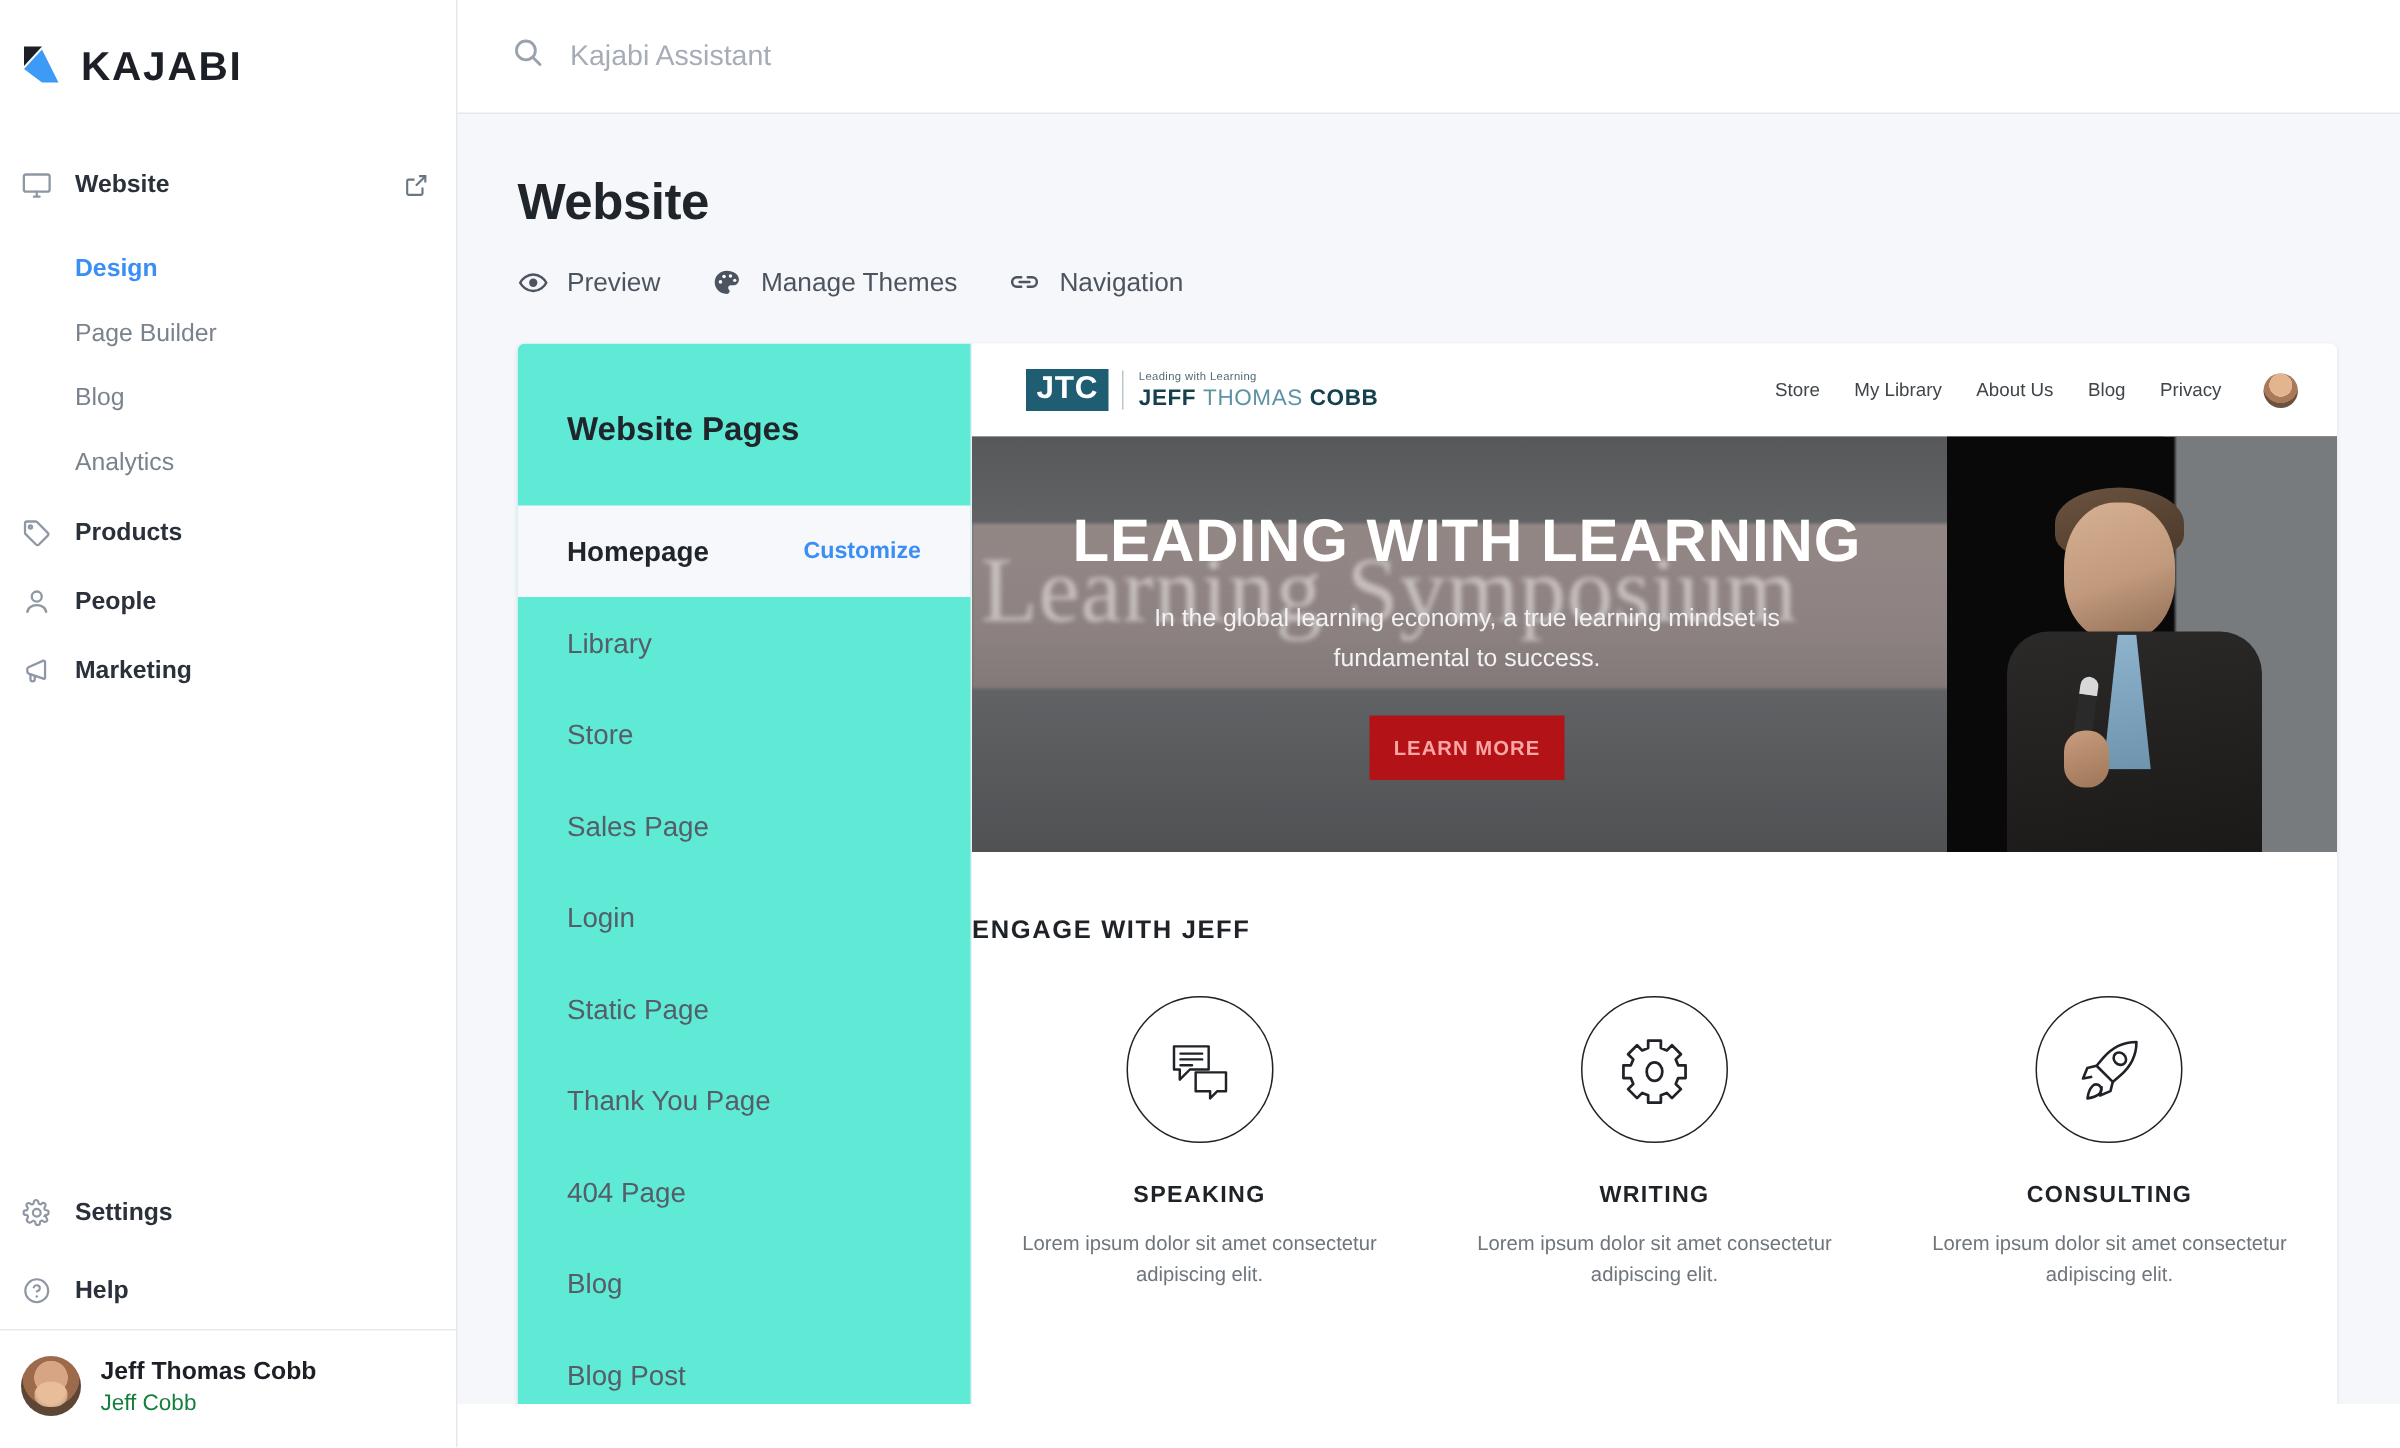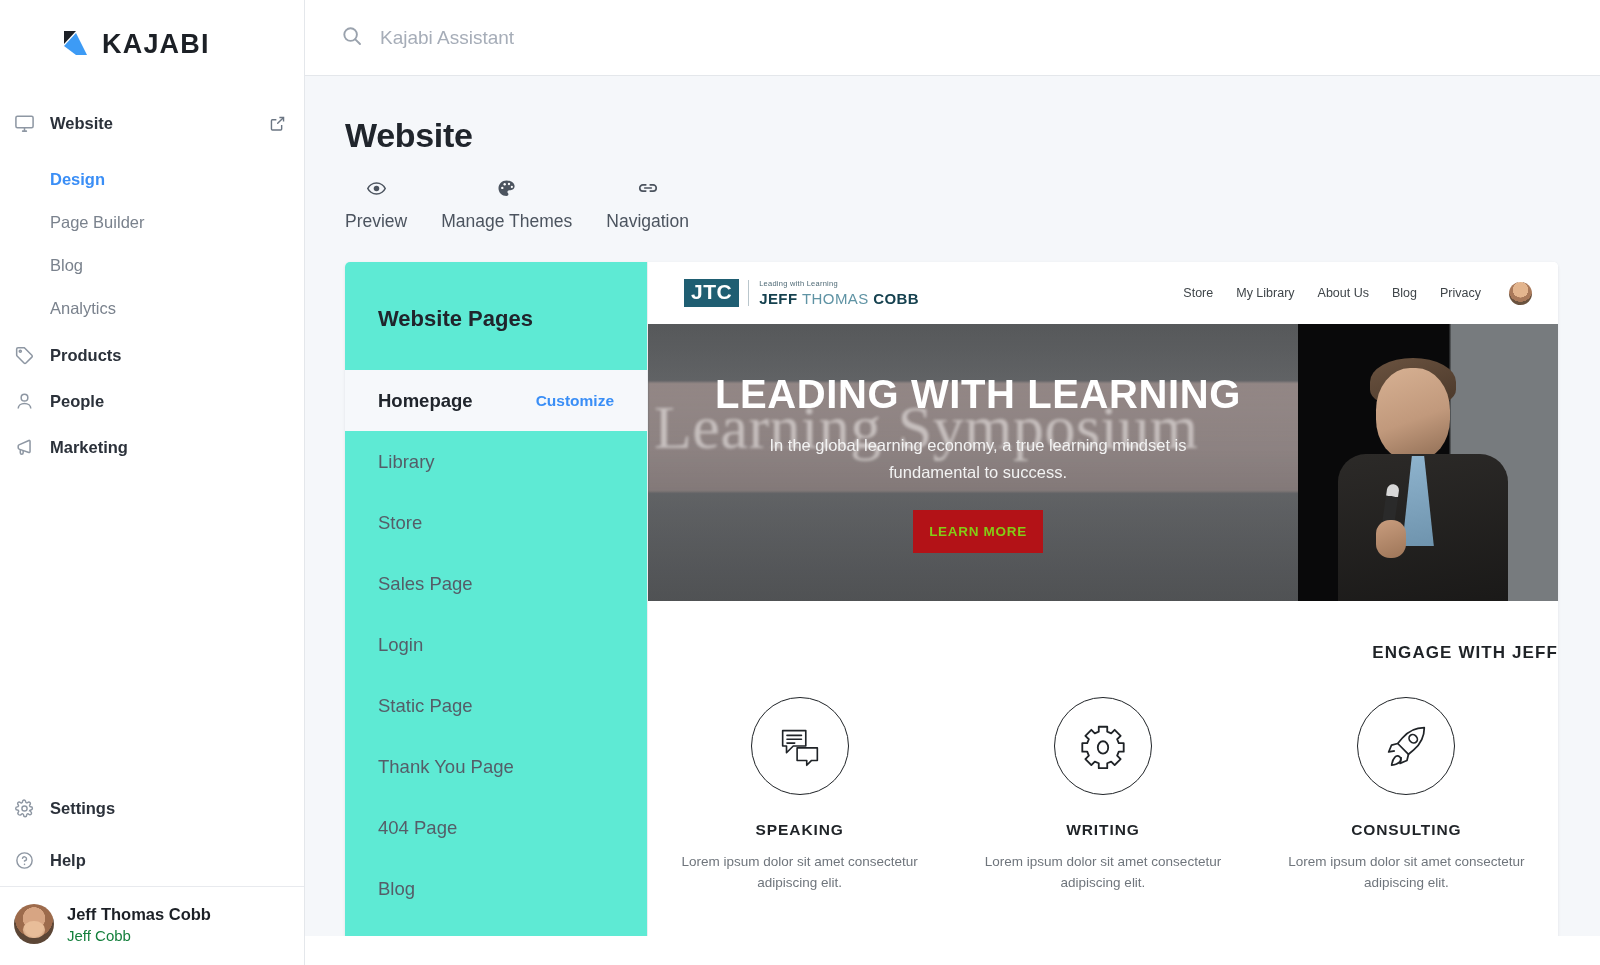--- a/index.html
+++ b/index.html
@@ -13,21 +13,21 @@
 
   
   .sidebar {
     width: 305px; height: 965px;
     background: #ffffff;
     border-right: 1px solid #e4e7eb;
     display: flex; flex-direction: column;
     flex: 0 0 305px;
     position: relative;
   }
-  .brand { display: flex; align-items: center; gap: 10px; padding: 18px 0 0 14px; height: 70px; margin-left: 48px; }
+  .brand { display: flex; align-items: center; gap: 10px; padding: 18px 0 0 14px; height: 70px; }
   .brand-mark { width: 30px; height: 30px; position: relative; flex: 0 0 30px; }
   .brand-name { font-size: 27px; font-weight: 700; letter-spacing: 1.2px; color: #1c2026; }
 
   .nav { padding-top: 30px; }
   .nav-row {
     display: flex; align-items: center;
     height: 46px; padding: 0 18px 0 14px;
     cursor: pointer; position: relative;
   }
   .nav-ico { width: 26px; flex: 0 0 26px; display: flex; align-items: center; color: #8e97a3; }
@@ -77,21 +77,21 @@
   .search-input {
     border: none; outline: none; background: transparent;
     font-size: 19px; color: #2b313a; font-family: "Liberation Sans", sans-serif;
     width: 600px;
   }
   .search-input::placeholder { color: #a6adb8; }
 
   .content { flex: 1; padding: 40px 0 0 40px; overflow: hidden; }
   .page-title { font-size: 34px; font-weight: 700; color: #20252c; letter-spacing: -0.3px; }
   .actions { display: flex; align-items: center; gap: 34px; margin-top: 22px; }
-  .action { display: flex; align-items: center; gap: 12px; cursor: pointer; flex-direction: column; }
+  .action { display: flex; align-items: center; gap: 12px; cursor: pointer; }
   .action-label { font-size: 17.5px; color: #4c545f; }
   .action-ico { color: #4c545f; display: flex; align-items: center; }
 
   
   .card {
     margin-top: 30px; width: 1213px; height: 720px;
     display: flex; background: #fff;
     border-radius: 5px 5px 0 0;
     box-shadow: 0 1px 3px rgba(25,35,55,.10);
     overflow: hidden;
@@ -187,28 +187,28 @@
   }
   .hero-title {
     font-size: 40px; font-weight: 700; color: #fff; letter-spacing: .6px;
     text-align: center; line-height: 1.1;
   }
   .hero-sub {
     margin-top: 16px; font-size: 16.5px; color: #f2f2f2; text-align: center;
     line-height: 1.65; max-width: 470px;
   }
   .hero-btn {
-    margin-top: 24px; background: #b31217; color: #84cc16; border: none;
+    margin-top: 24px; background: #b31217; color: #fca5a5; border: none;
     font-size: 13.5px; font-weight: 700; letter-spacing: .7px;
     padding: 14px 16px; cursor: pointer; font-family: "Liberation Sans", sans-serif;
   }
 
   .engage { padding: 42px 0 0 0; background: #fff; }
   .engage-title {
-    text-align: right; font-size: 17px; font-weight: 700;
+    text-align: left; font-size: 17px; font-weight: 700;
     color: #1f2327; letter-spacing: 1.1px;
   }
   .cols { display: flex; margin-top: 34px; }
   .col { flex: 1; display: flex; flex-direction: column; align-items: center; }
   .circ {
     width: 98px; height: 98px; border-radius: 50%;
     border: 1.6px solid #1f2327; display: flex; align-items: center; justify-content: center;
   }
   .col-title {
     margin-top: 26px; font-size: 15.5px; font-weight: 700;

